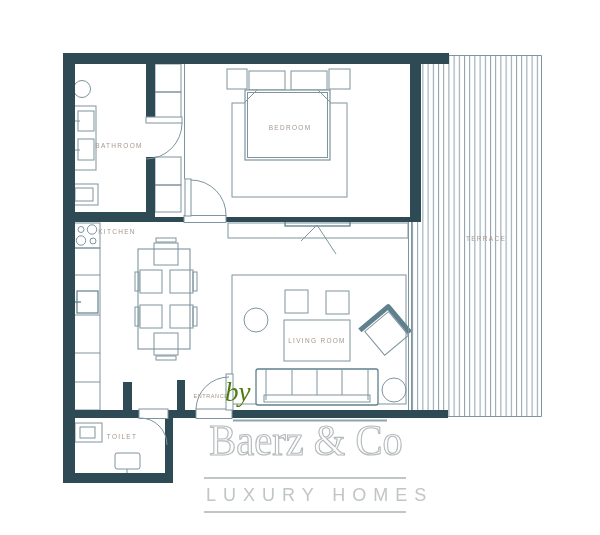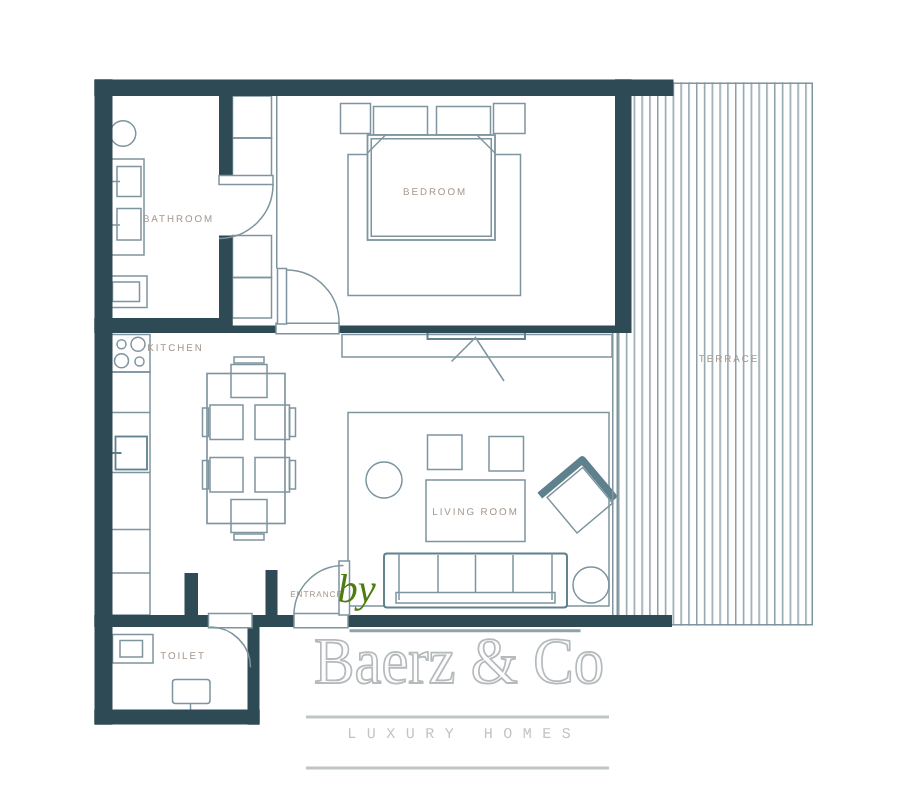--- a/index.html
+++ b/index.html
@@ -16,21 +16,21 @@
   .roomlabel.small{font-size:5.5px;letter-spacing:0.6px;}
   .logo-by{position:absolute;left:225px;top:379px;width:40px;
            font-family:"Liberation Serif",serif;font-style:italic;font-size:27px;
            color:#4d7c0f;line-height:1;}
   .logo-name{position:absolute;left:199px;top:419px;width:214px;text-align:center;
              font-family:"Liberation Serif",serif;font-size:44px;line-height:1;
              color:#fdfdfd;-webkit-text-stroke:1.2px #b5babc;
              transform:scaleX(0.92);transform-origin:center;white-space:nowrap;}
   .logo-rule{position:absolute;left:204px;width:202px;height:2px;background:#c0c5c6;}
   .logo-tagline{position:absolute;left:199px;top:485px;width:214px;text-align:center;
-                font-family:Liberation Mono, monospace;font-size:10px;color:#c0c5c6;
+                font-family:Liberation Sans, sans-serif;font-size:18px;color:#c0c5c6;
                 letter-spacing:7px;text-indent:7px;white-space:nowrap;}
 </style>
 </head>
 <body>
 
 <div id="stage">
 
 <svg width="600" height="535" viewBox="0 0 600 535">
   <defs>
     <pattern id="slatPattern" x="412" y="0" width="5.2" height="10" patternUnits="userSpaceOnUse">

